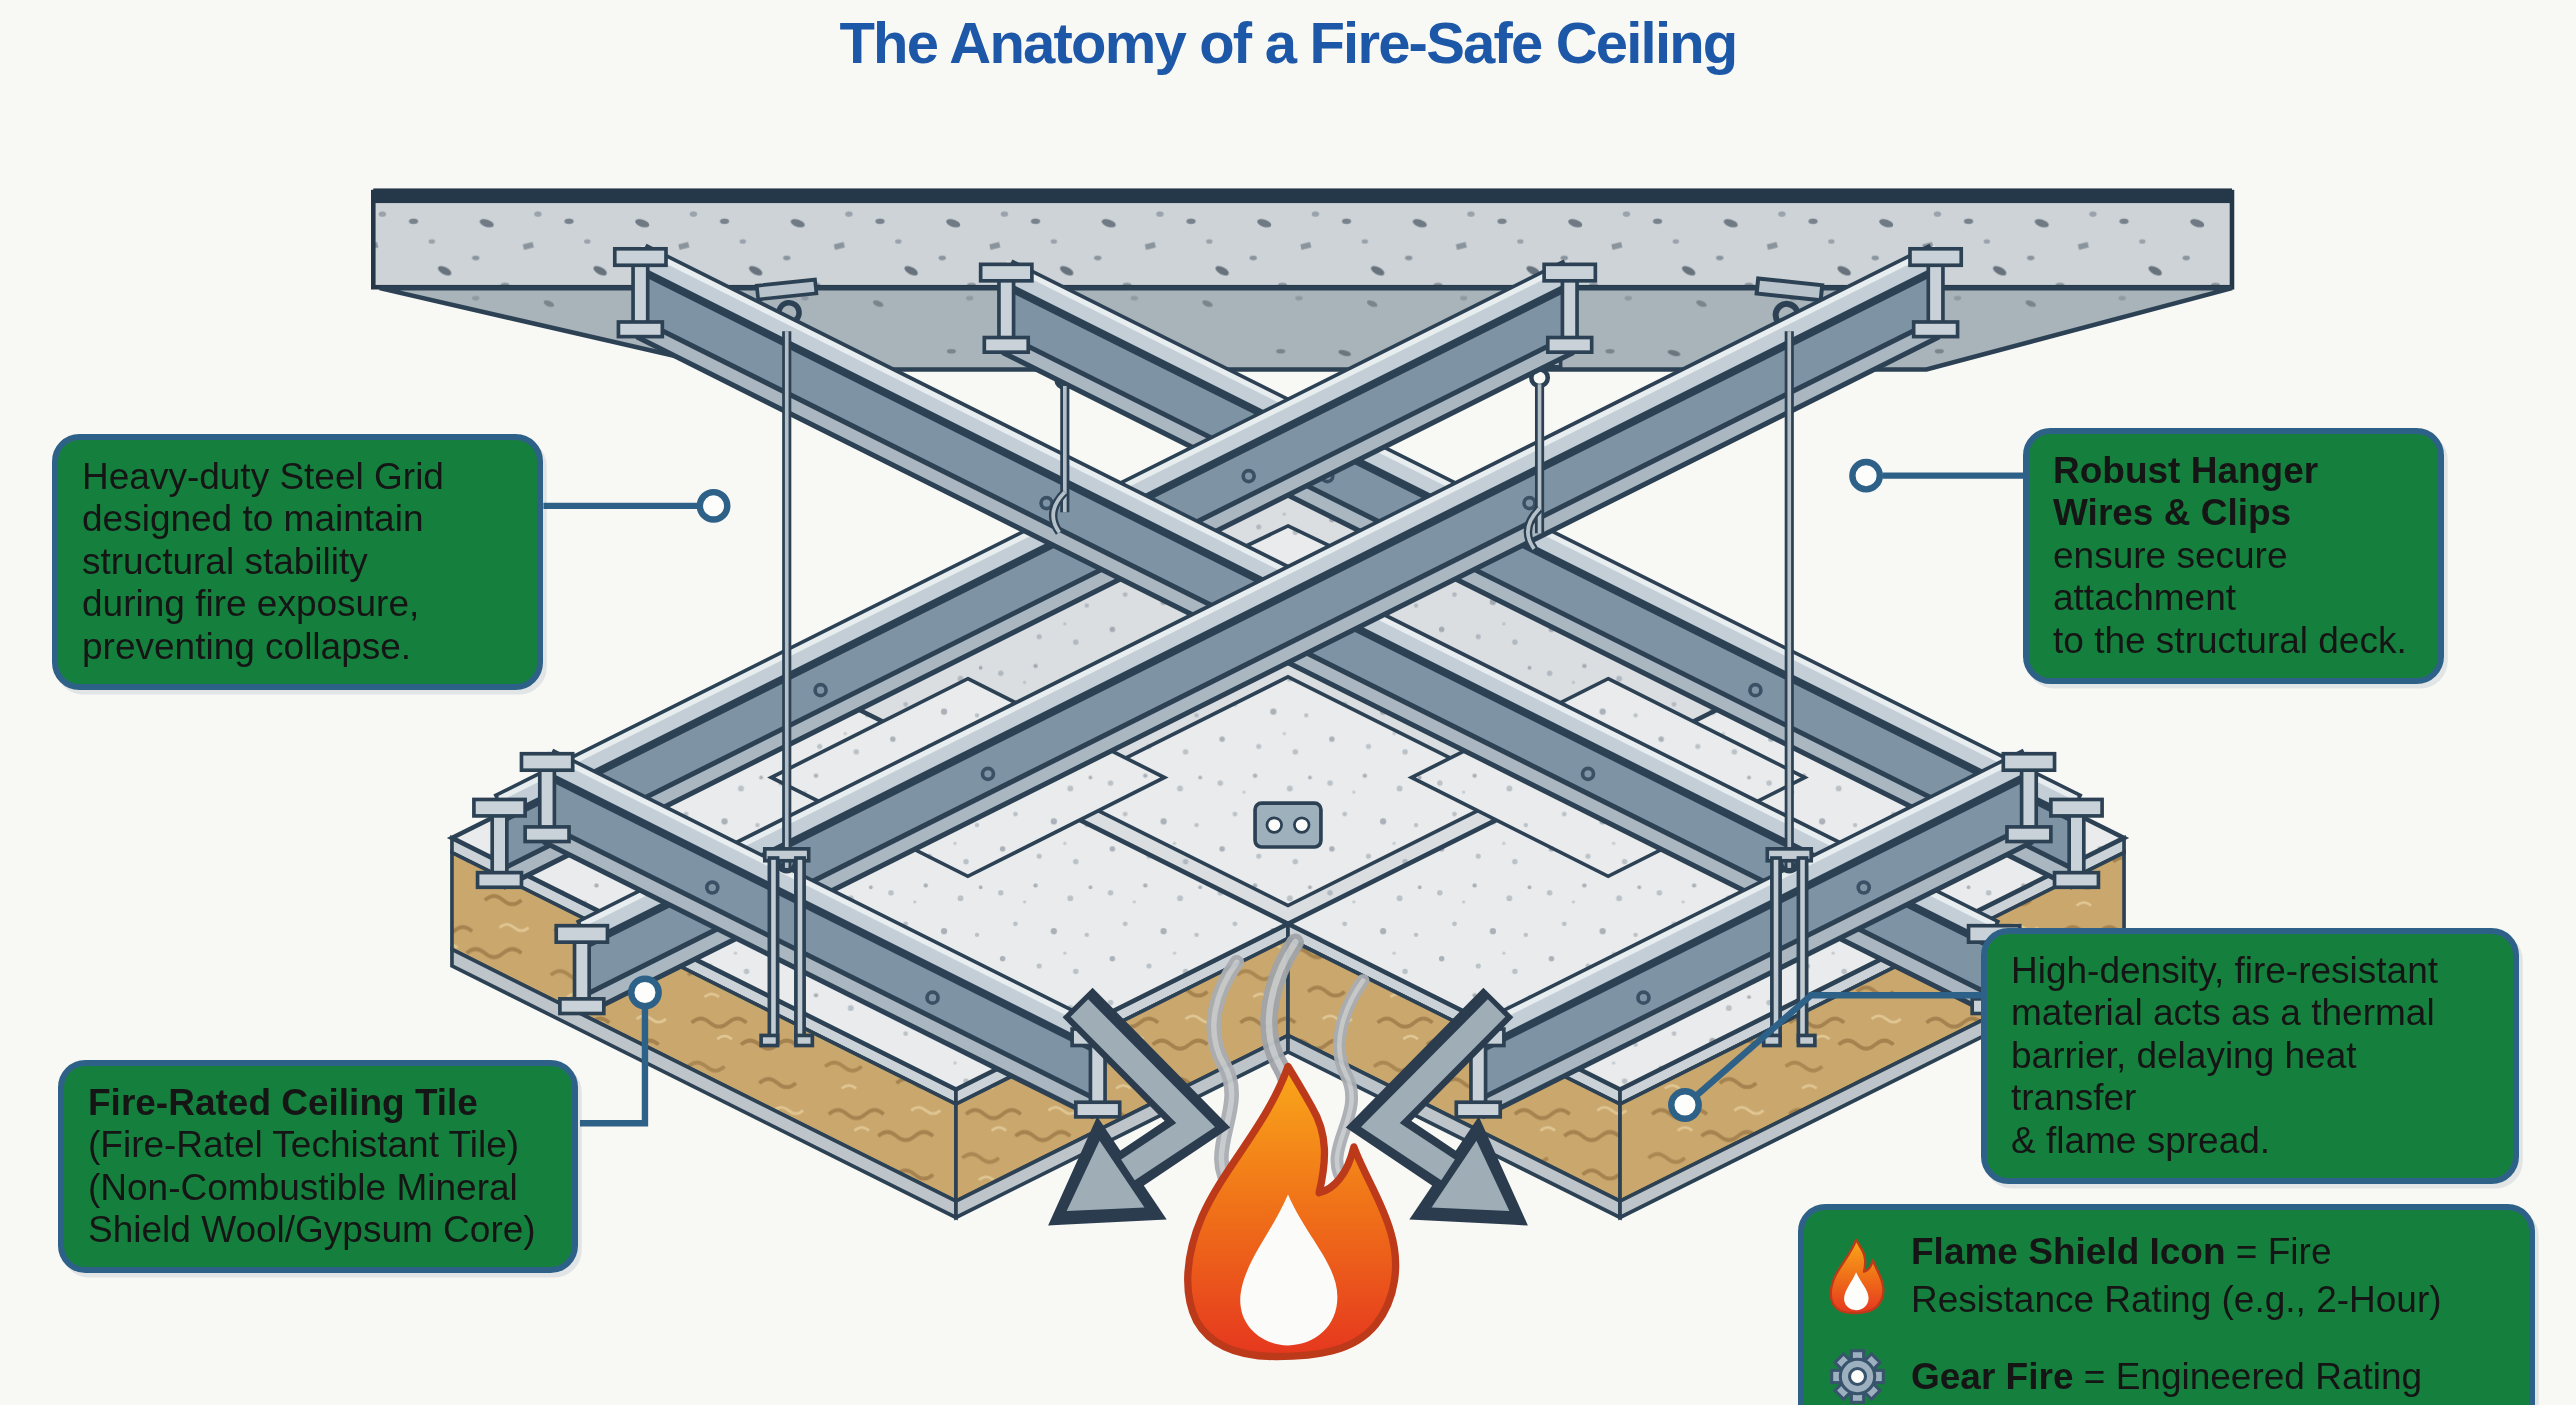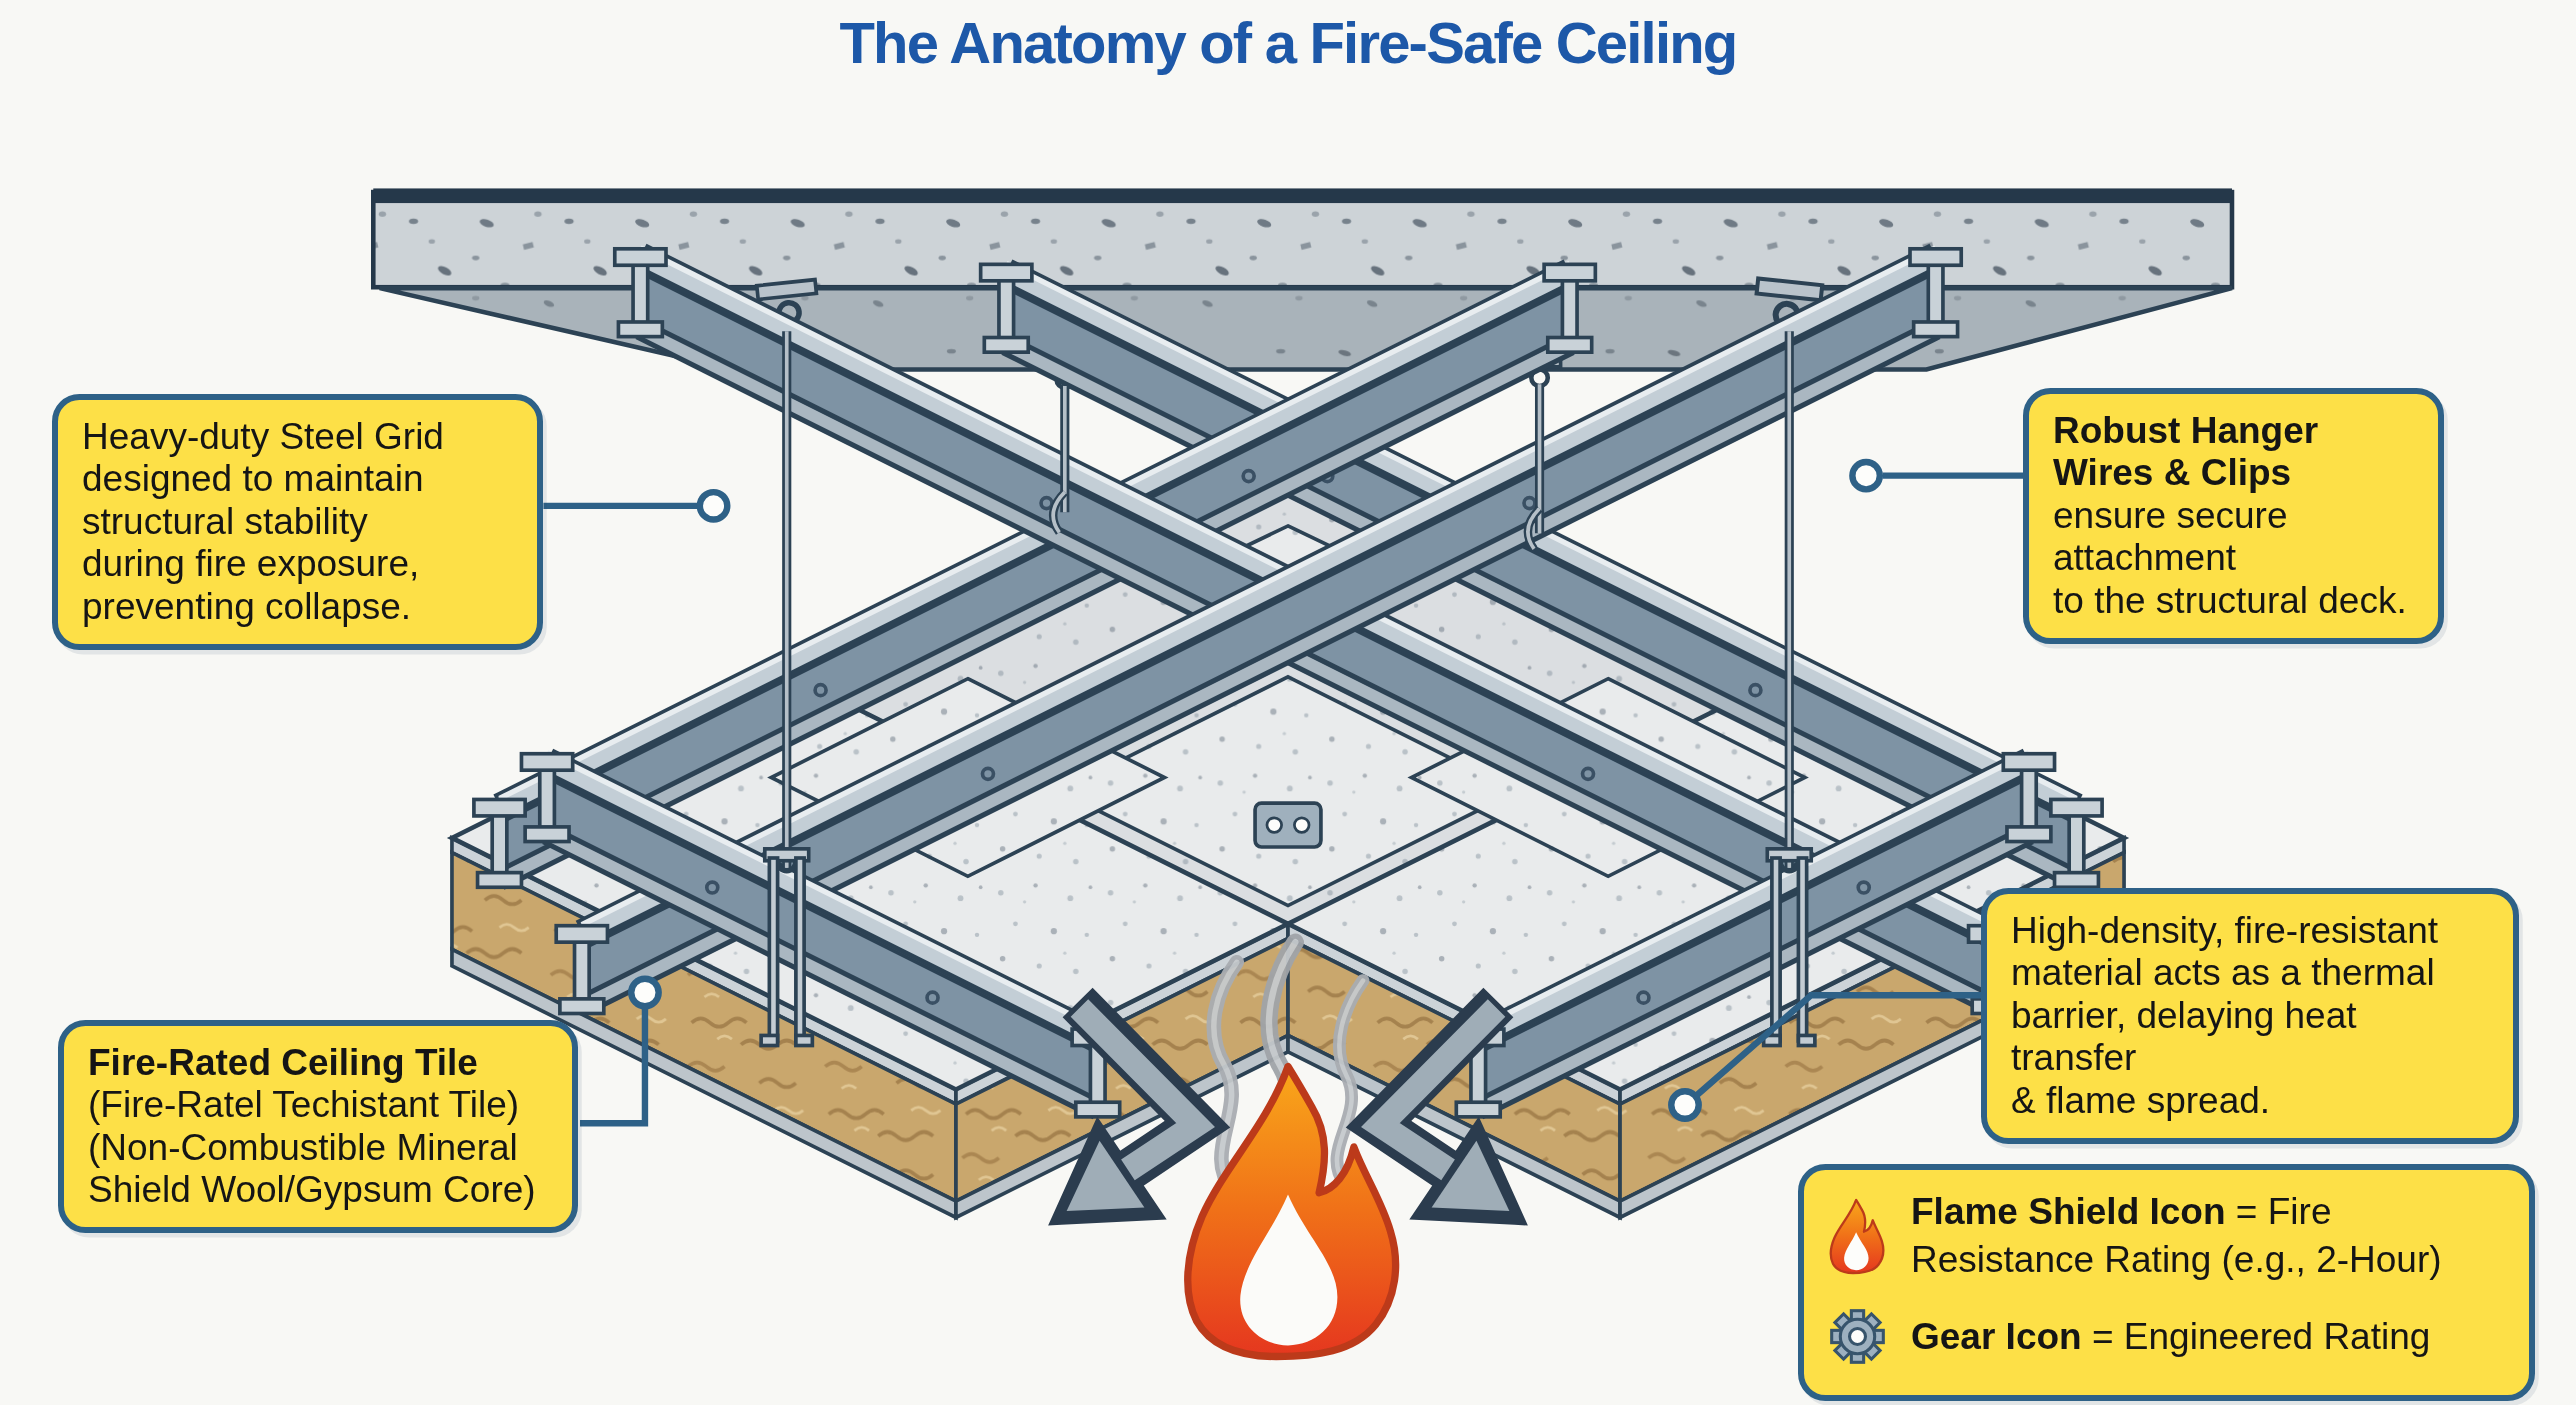--- a/index.html
+++ b/index.html
@@ -2,23 +2,23 @@
 <html style="font-size:14.6px"><head>
 <meta charset="utf-8">
 <style>
   html,body{margin:0;padding:0;background:#e8e8e6;}
   #stage{position:relative;width:2576px;height:1405px;background:#f8f8f5;overflow:hidden;
          font-family:"Liberation Sans", sans-serif;}
   #scene{position:absolute;left:0;top:0;}
   #page-title{position:absolute;left:0;top:9.1px;width:100%;text-align:center;
 ardi    margin:0;}
   #page-title{font-size:58px;font-weight:bold;color:#1d58a8;letter-spacing:-1.8px;margin:0;}
-  .callout{position:absolute;background:#fde047;border:6.4px solid #2e6187;border-radius:27.4px;
+  .callout{position:absolute;background:#15803d;border:6.4px solid #2e6187;border-radius:27.4px;
            color:#151515;font-size:37px;line-height:1.15;padding:15.6px 24px;box-sizing:border-box;
-           box-shadow:3.7px 4.6px 0 rgba(40,70,100,0.10);}
+           box-shadow:3.7px 4.6px 0 rgba(40,70,100,0.10);margin-top:40px;}
   .lines{white-space:pre-line;}
   .bold-line{font-weight:bold;}
   #box-steel-grid{left:52px;top:394px;width:491px;}
   #box-hanger{left:2023px;top:388px;width:421px;}
   #box-tile{left:58px;top:1020px;width:520px;}
   #box-material{left:1981px;top:888px;width:538px;}
   #legend{left:1798px;top:1164px;width:737px;padding:18.3px 24px;}
   .legend-row{display:flex;align-items:center;gap:24px;}
   .legend-row + .legend-row{margin-top:12.8px;}
   .legend-text{font-size:37px;line-height:1.3;}
@@ -411,18 +411,18 @@
     <svg class="legend-ic" width="59" height="79" viewBox="-48 -48 96 96">
       <g fill="#9db0bf" stroke="#37546c" stroke-width="5">
         <rect x="-10" y="-42" width="20" height="84"></rect>
         <rect x="-10" y="-42" width="20" height="84" transform="rotate(45)"></rect>
         <rect x="-10" y="-42" width="20" height="84" transform="rotate(90)"></rect>
         <rect x="-10" y="-42" width="20" height="84" transform="rotate(135)"></rect>
         <circle r="28"></circle>
       </g>
       <circle r="13" fill="#fdfdfb" stroke="#37546c" stroke-width="5"></circle>
     </svg>
-    <div class="legend-text"><b>Gear Icon</b><span> = Engineered Rating</span></div>
+    <div class="legend-text"><b>Gear Fire</b><span> = Engineered Rating</span></div>
   </div>
 </div>
 
 </div>
 
 
 </body></html>

